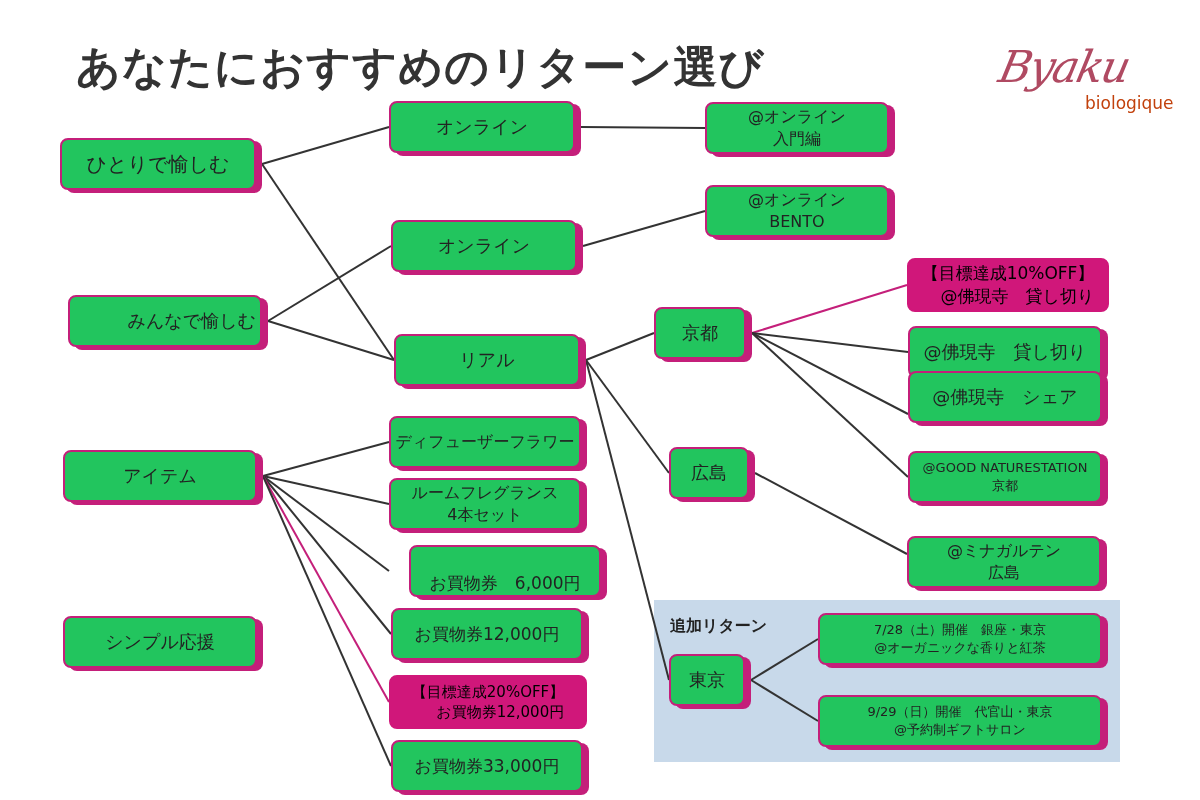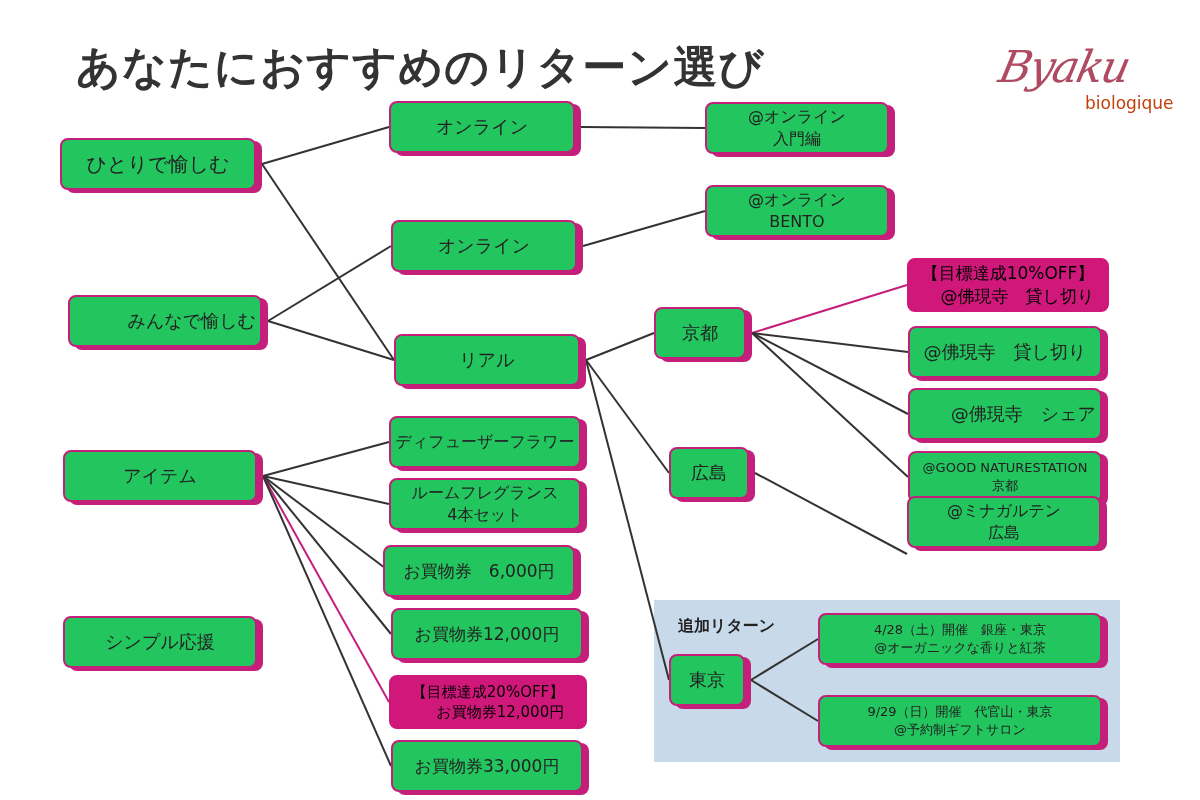--- a/index.html
+++ b/index.html
@@ -11,21 +11,21 @@
       position: absolute; left: 76px; top: 38px; font-size: 44px; font-weight: bold;
       color: #333; letter-spacing: 1px; white-space: nowrap;
     }
     #logo { position: absolute; left: 995px; top: 45px; width: 160px; height: 75px; }
     #logo .script {
       position: absolute; left: 5px; top: -4px; font-family: "DejaVu Serif", serif; font-style: italic;
       font-size: 44px; color: #b04a62; letter-spacing: -2px; transform: skewX(-12deg);
     }
     #logo .sub { position: absolute; left: 90px; top: 48px; font-size: 17px; color: #c2410c; }
     #extra-panel { position: absolute; left: 654px; top: 600px; width: 466px; height: 162px; background: #c8d9ea; }
-    #extra-label { position: absolute; left: 670px; top: 616px; font-size: 16px; font-weight: bold; color: #222; margin-left: 8px; }
+    #extra-label { position: absolute; left: 670px; top: 616px; font-size: 16px; font-weight: bold; color: #222; }
     svg#links { position: absolute; left: 0; top: 0; }
     .node {
       position: absolute; box-sizing: border-box; background: #22c55e; border: 2px solid #c41f7a;
       border-radius: 8px; display: flex; align-items: center; justify-content: center; text-align: center;
       box-shadow: 6px 3px 0 0 #c41f7a; padding: 0 4px; line-height: 1.35; color: #222;
     }
     .node.hl { background: #d0177a; color: #000000; border-color: #d0177a; box-shadow: none; text-align: right; }
     .node span { white-space: pre-line; }
     .f20 { font-size: 20px; } .f18 { font-size: 18px; } .f17 { font-size: 17px; }
     .f15 { font-size: 15px; } .f14 { font-size: 16px; } .f13 { font-size: 13px; }
@@ -110,50 +110,50 @@
     <span>東京</span>
   </div>
 
 <div class="node hl f17" style="left:907px;top:258px;width:202px;height:54px;">
     <span>【目標達成10%OFF】
 @佛現寺　貸し切り</span>
   </div>
 <div class="node f18" style="left:908px;top:326px;width:194px;height:52px;">
     <span>@佛現寺　貸し切り</span>
   </div>
-<div class="node f18" style="left:908px;top:388px;width:194px;height:52px;justify-content:flex-end;">
+<div class="node f18" style="left:908px;top:371px;width:194px;height:52px;">
     <span>@佛現寺　シェア</span>
   </div>
 <div class="node f13" style="left:908px;top:451px;width:194px;height:52px;">
     <span>@GOOD NATURESTATION
 京都</span>
   </div>
 
-<div class="node f14" style="left:907px;top:496px;width:194px;height:52px;align-items:center;">
+<div class="node f14" style="left:907px;top:536px;width:194px;height:52px;align-items:center;">
     <span>@ミナガルテン
 広島</span>
   </div>
 
 <div class="node f13" style="left:818px;top:613px;width:284px;height:52px;">
-    <span>4/28（土）開催　銀座・東京
+    <span>7/28（土）開催　銀座・東京
 @オーガニックな香りと紅茶</span>
   </div>
 <div class="node f13" style="left:818px;top:695px;width:284px;height:52px;">
     <span>9/29（日）開催　代官山・東京
 @予約制ギフトサロン</span>
   </div>
 
 <div class="node f14" style="left:389px;top:416px;width:192px;height:52px;">
     <span>ディフューザーフラワー</span>
   </div>
 <div class="node f14" style="left:389px;top:478px;width:192px;height:52px;">
     <span>ルームフレグランス
 4本セット</span>
   </div>
-<div class="node f17" style="left:383px;top:545px;width:192px;height:52px;">
+<div class="node f17" style="left:409px;top:545px;width:192px;height:52px;align-items:flex-end;">
     <span>お買物券　6,000円</span>
   </div>
 <div class="node f17" style="left:391px;top:608px;width:192px;height:52px;">
     <span>お買物券12,000円</span>
   </div>
 <div class="node hl f16 f15" style="left:389px;top:675px;width:198px;height:54px;">
     <span>【目標達成20%OFF】
 お買物券12,000円</span>
   </div>
 <div class="node f17" style="left:391px;top:740px;width:192px;height:52px;">

